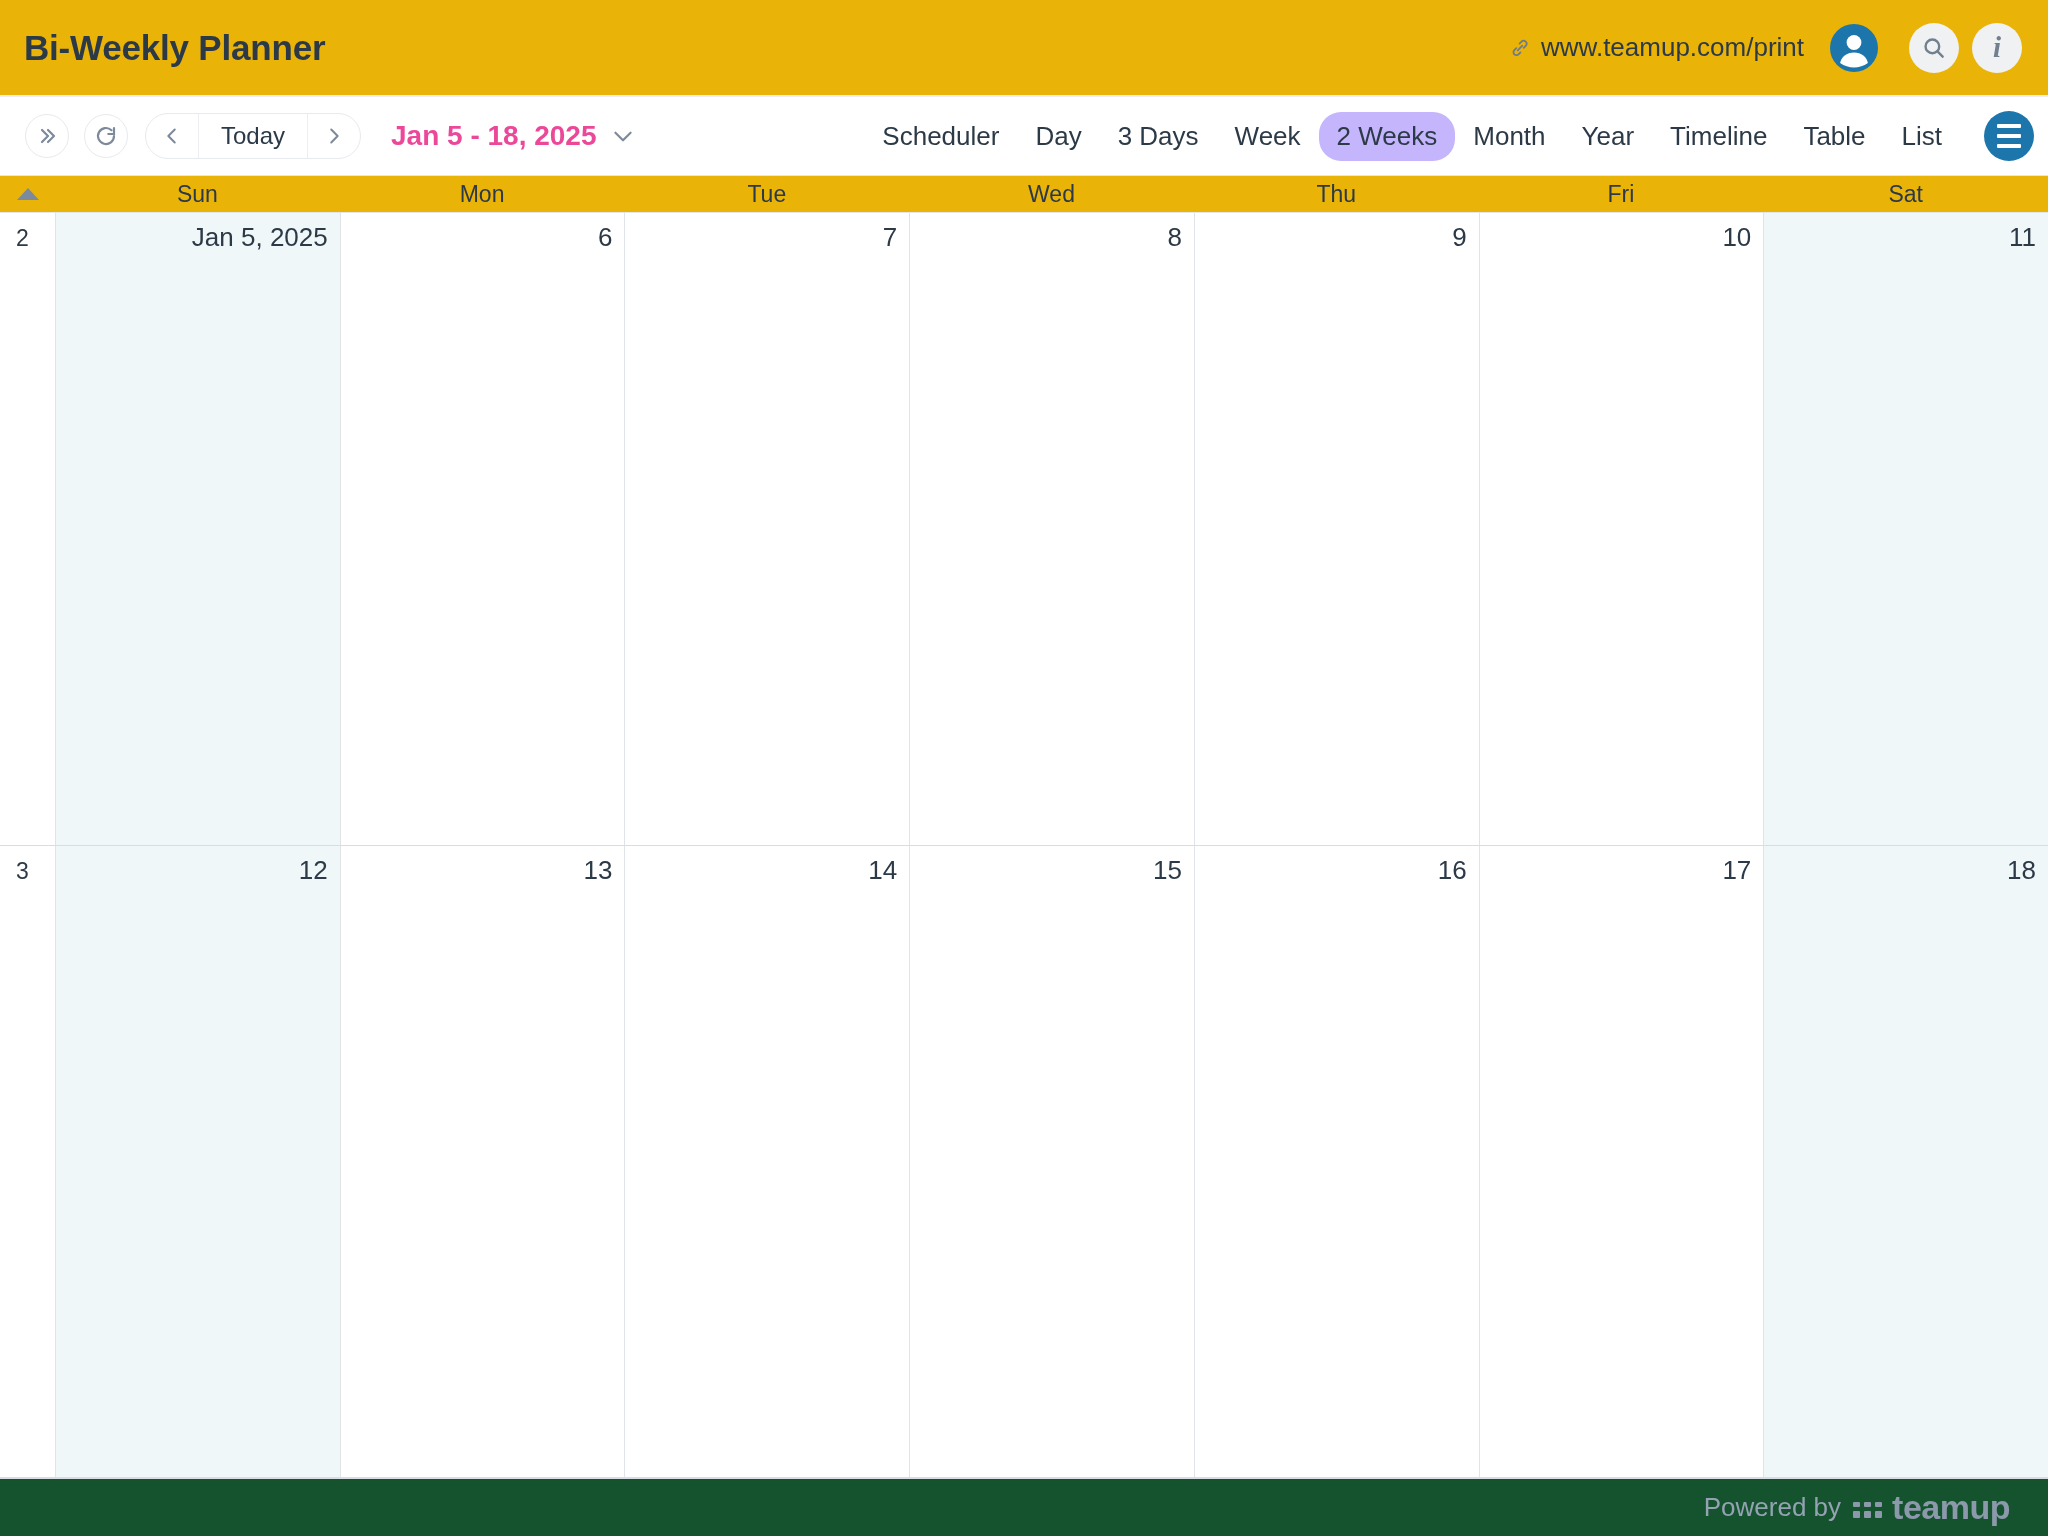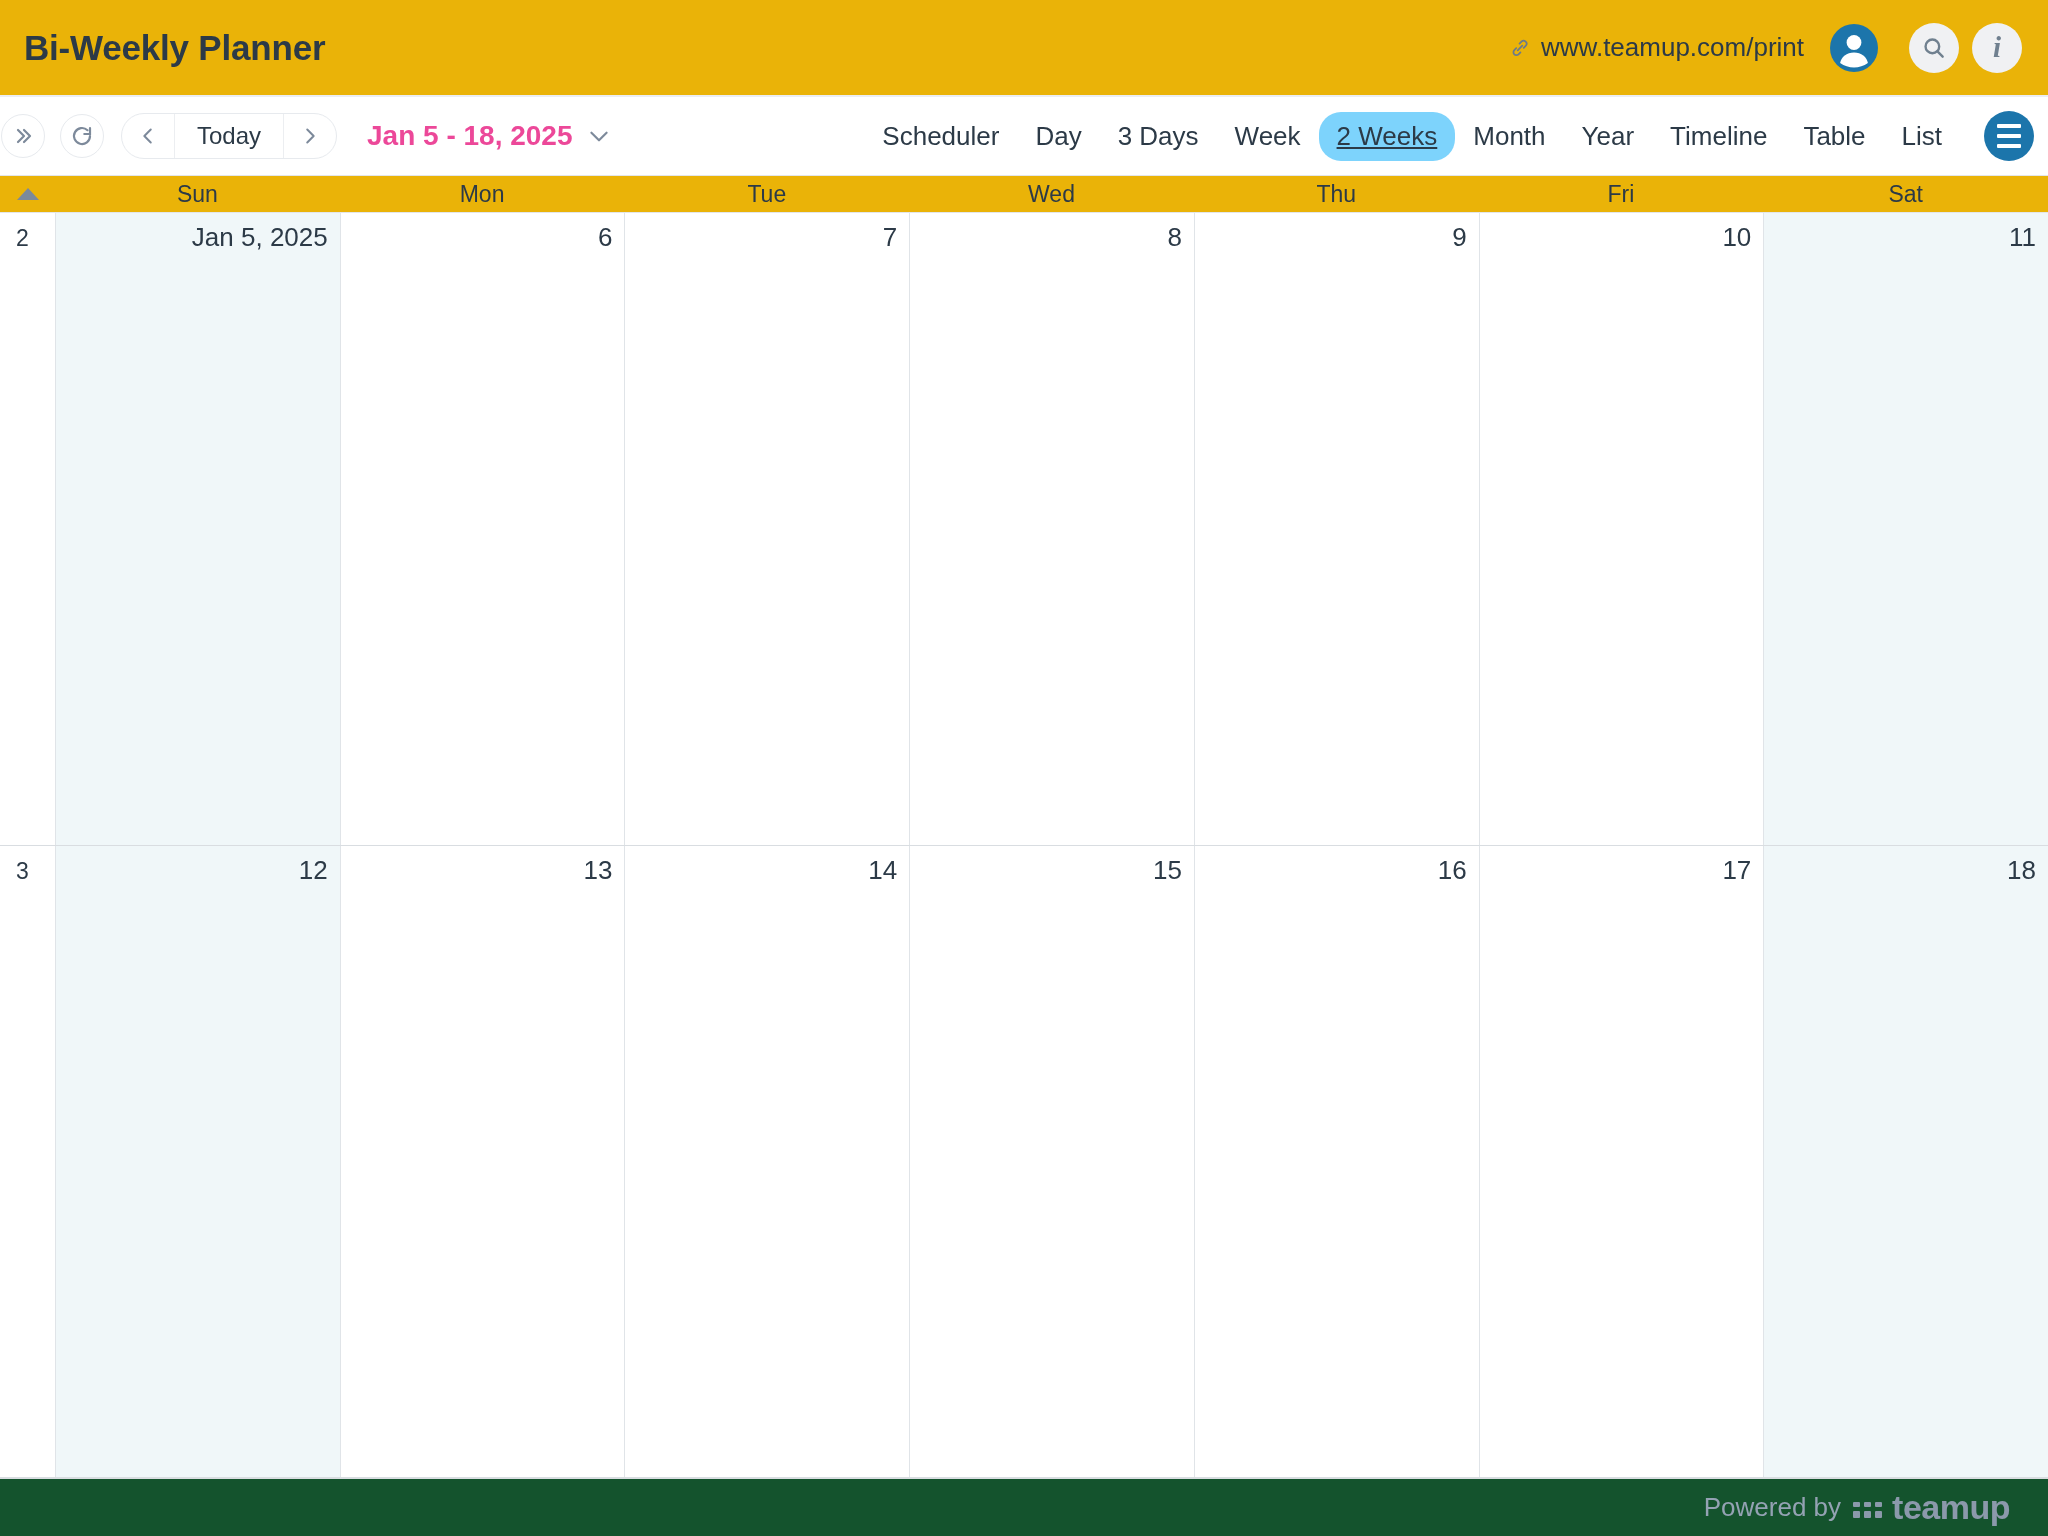--- a/index.html
+++ b/index.html
@@ -89,21 +89,21 @@
     color: #70808f;
     line-height: 1;
   }
 
   
   .toolbar {
     height: 78px;
     min-height: 78px;
     display: flex;
     align-items: center;
-    padding: 0 14px 0 1px;
+    padding: 0 14px 0 25px;
     background: #ffffff;
   }
 
   .circle-btn {
     width: 44px; height: 44px;
     border: 1.5px solid #e7eaee;
     border-radius: 50%;
     display: flex; align-items: center; justify-content: center;
     background: #fff;
     cursor: pointer;
@@ -169,22 +169,21 @@
   }
   .view-tab {
     font-size: 26px;
     color: #2c3a47;
     padding: 9px 18px;
     border-radius: 22px;
     cursor: pointer;
     white-space: nowrap;
   }
   .view-tab.active {
-    background: #7dd3fc;
-    text-decoration: underline;
+    background: #c4b5fd;
   }
 
   .menu-btn {
     width: 50px; height: 50px;
     border-radius: 50%;
     background: #1c75ab;
     display: flex; flex-direction: column;
     align-items: center; justify-content: center;
     gap: 6px;
     margin-left: 24px;

